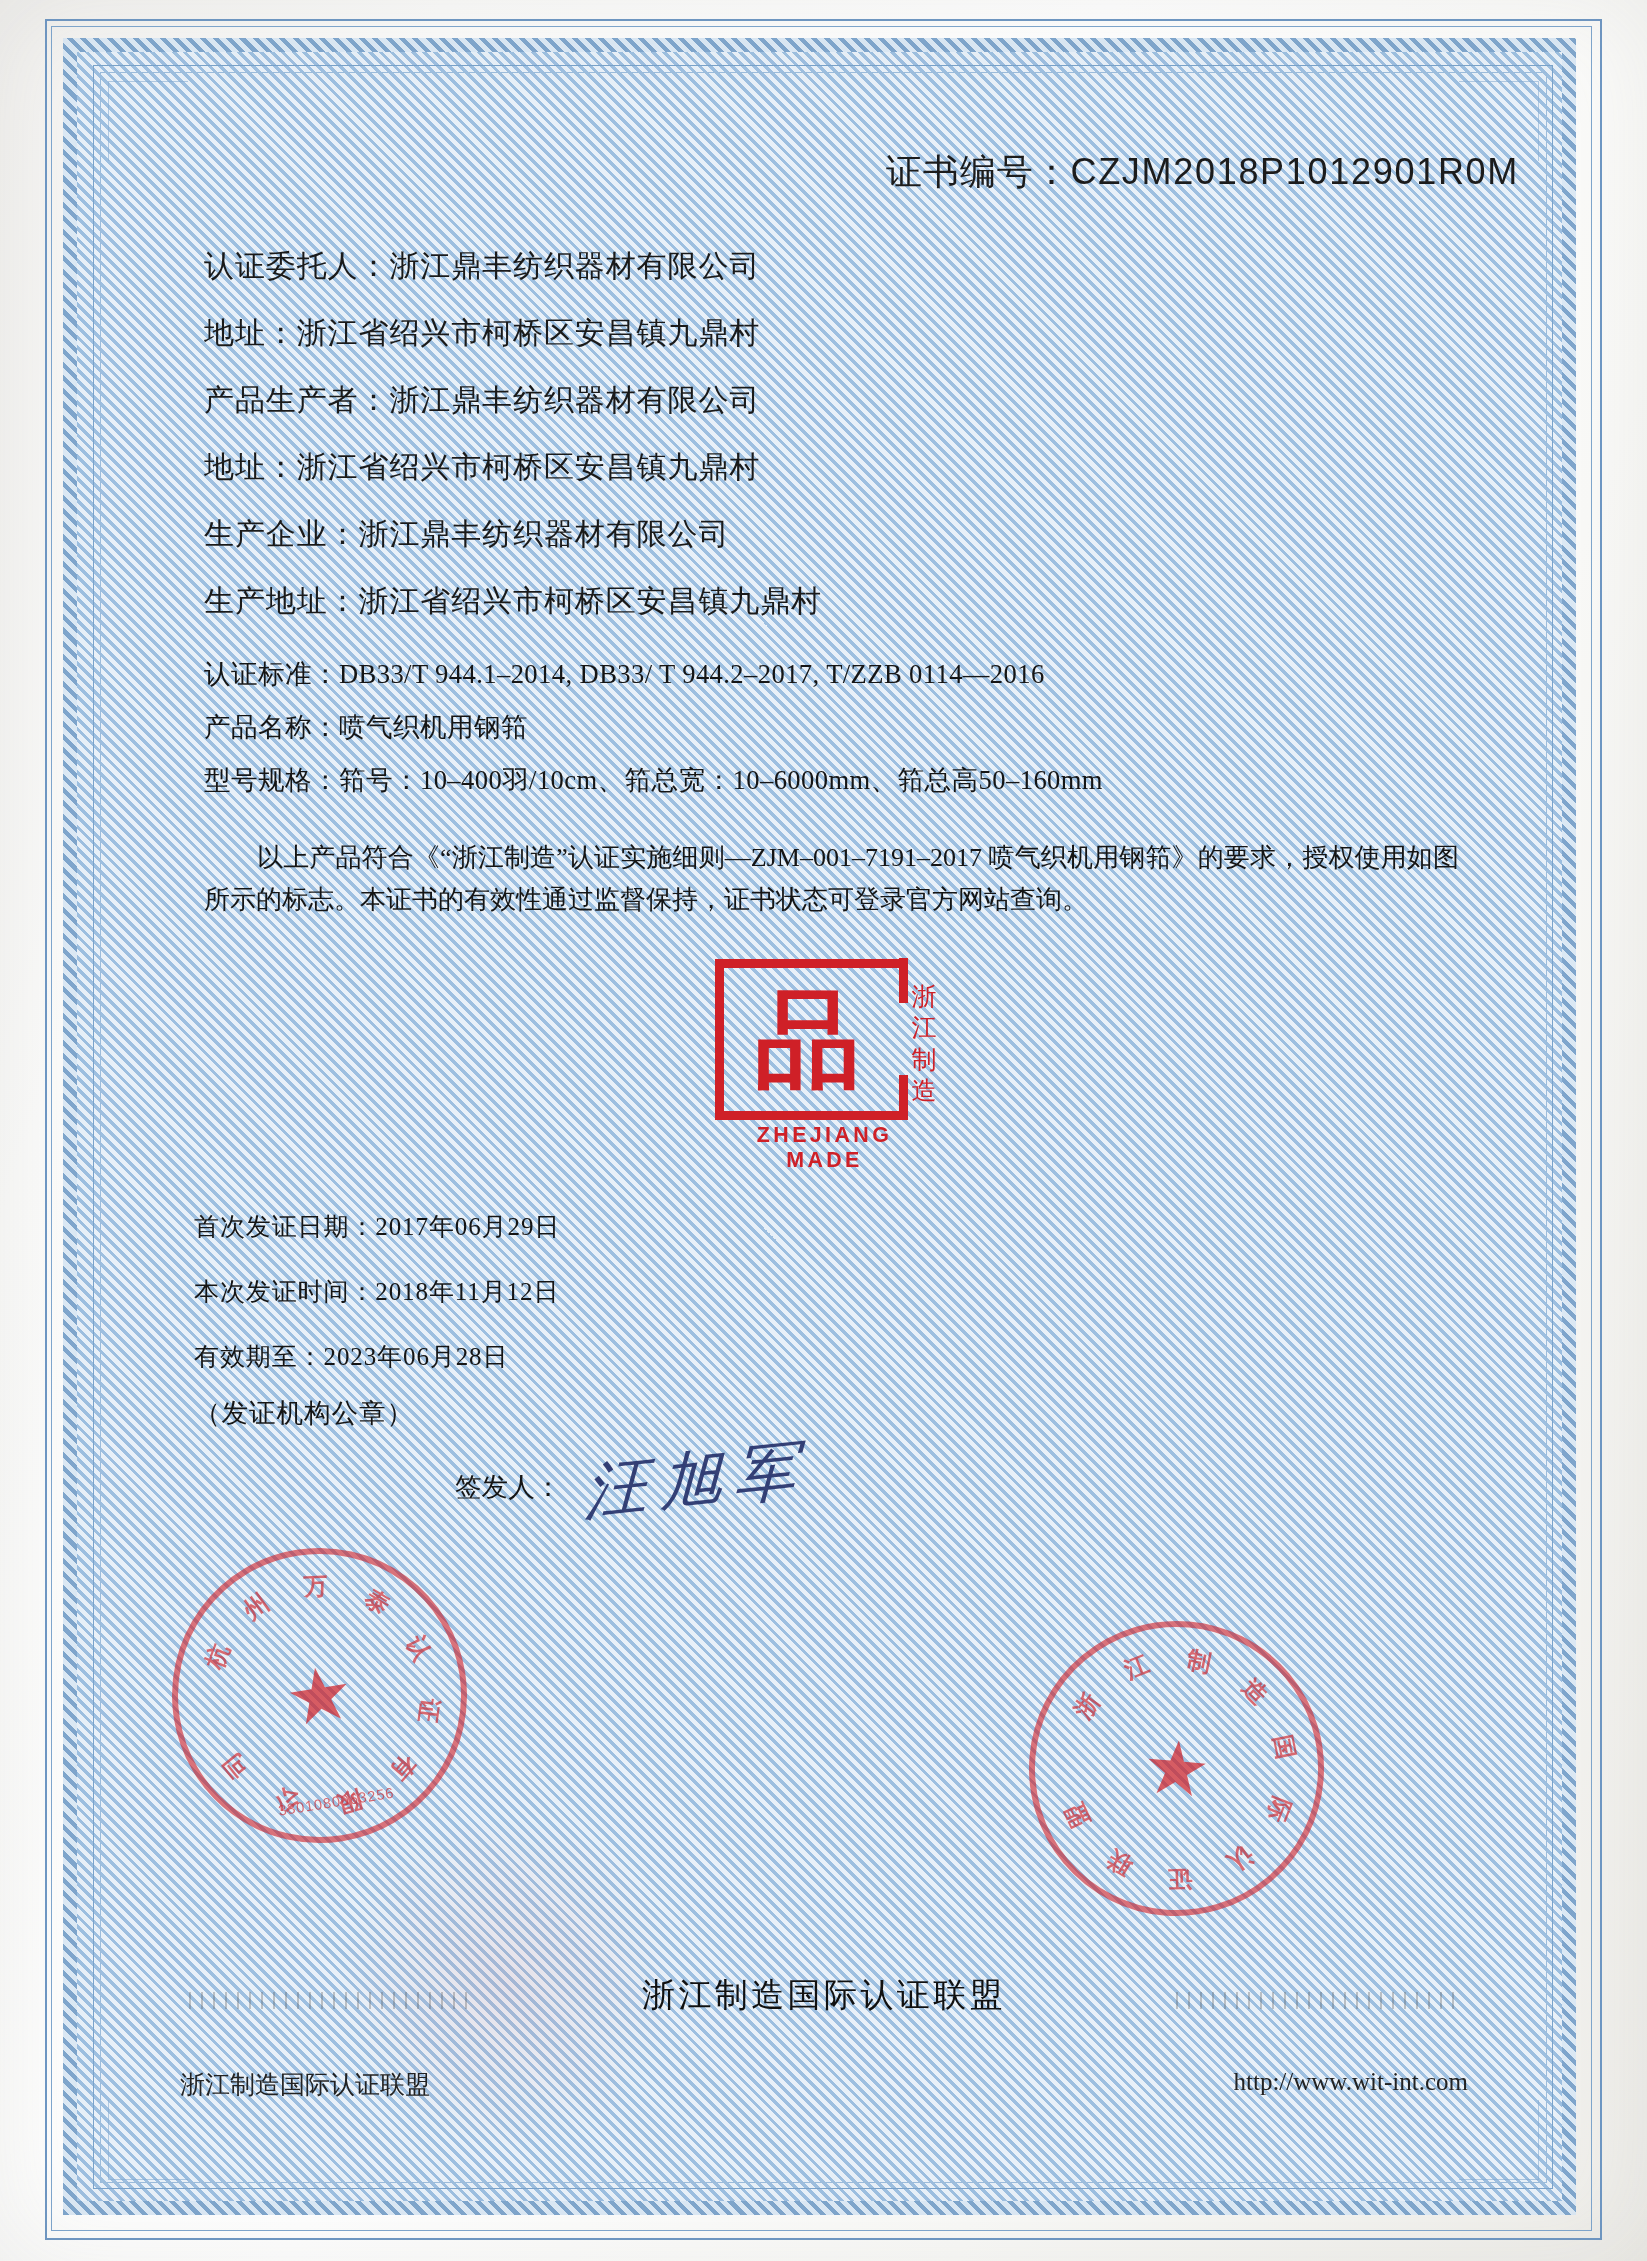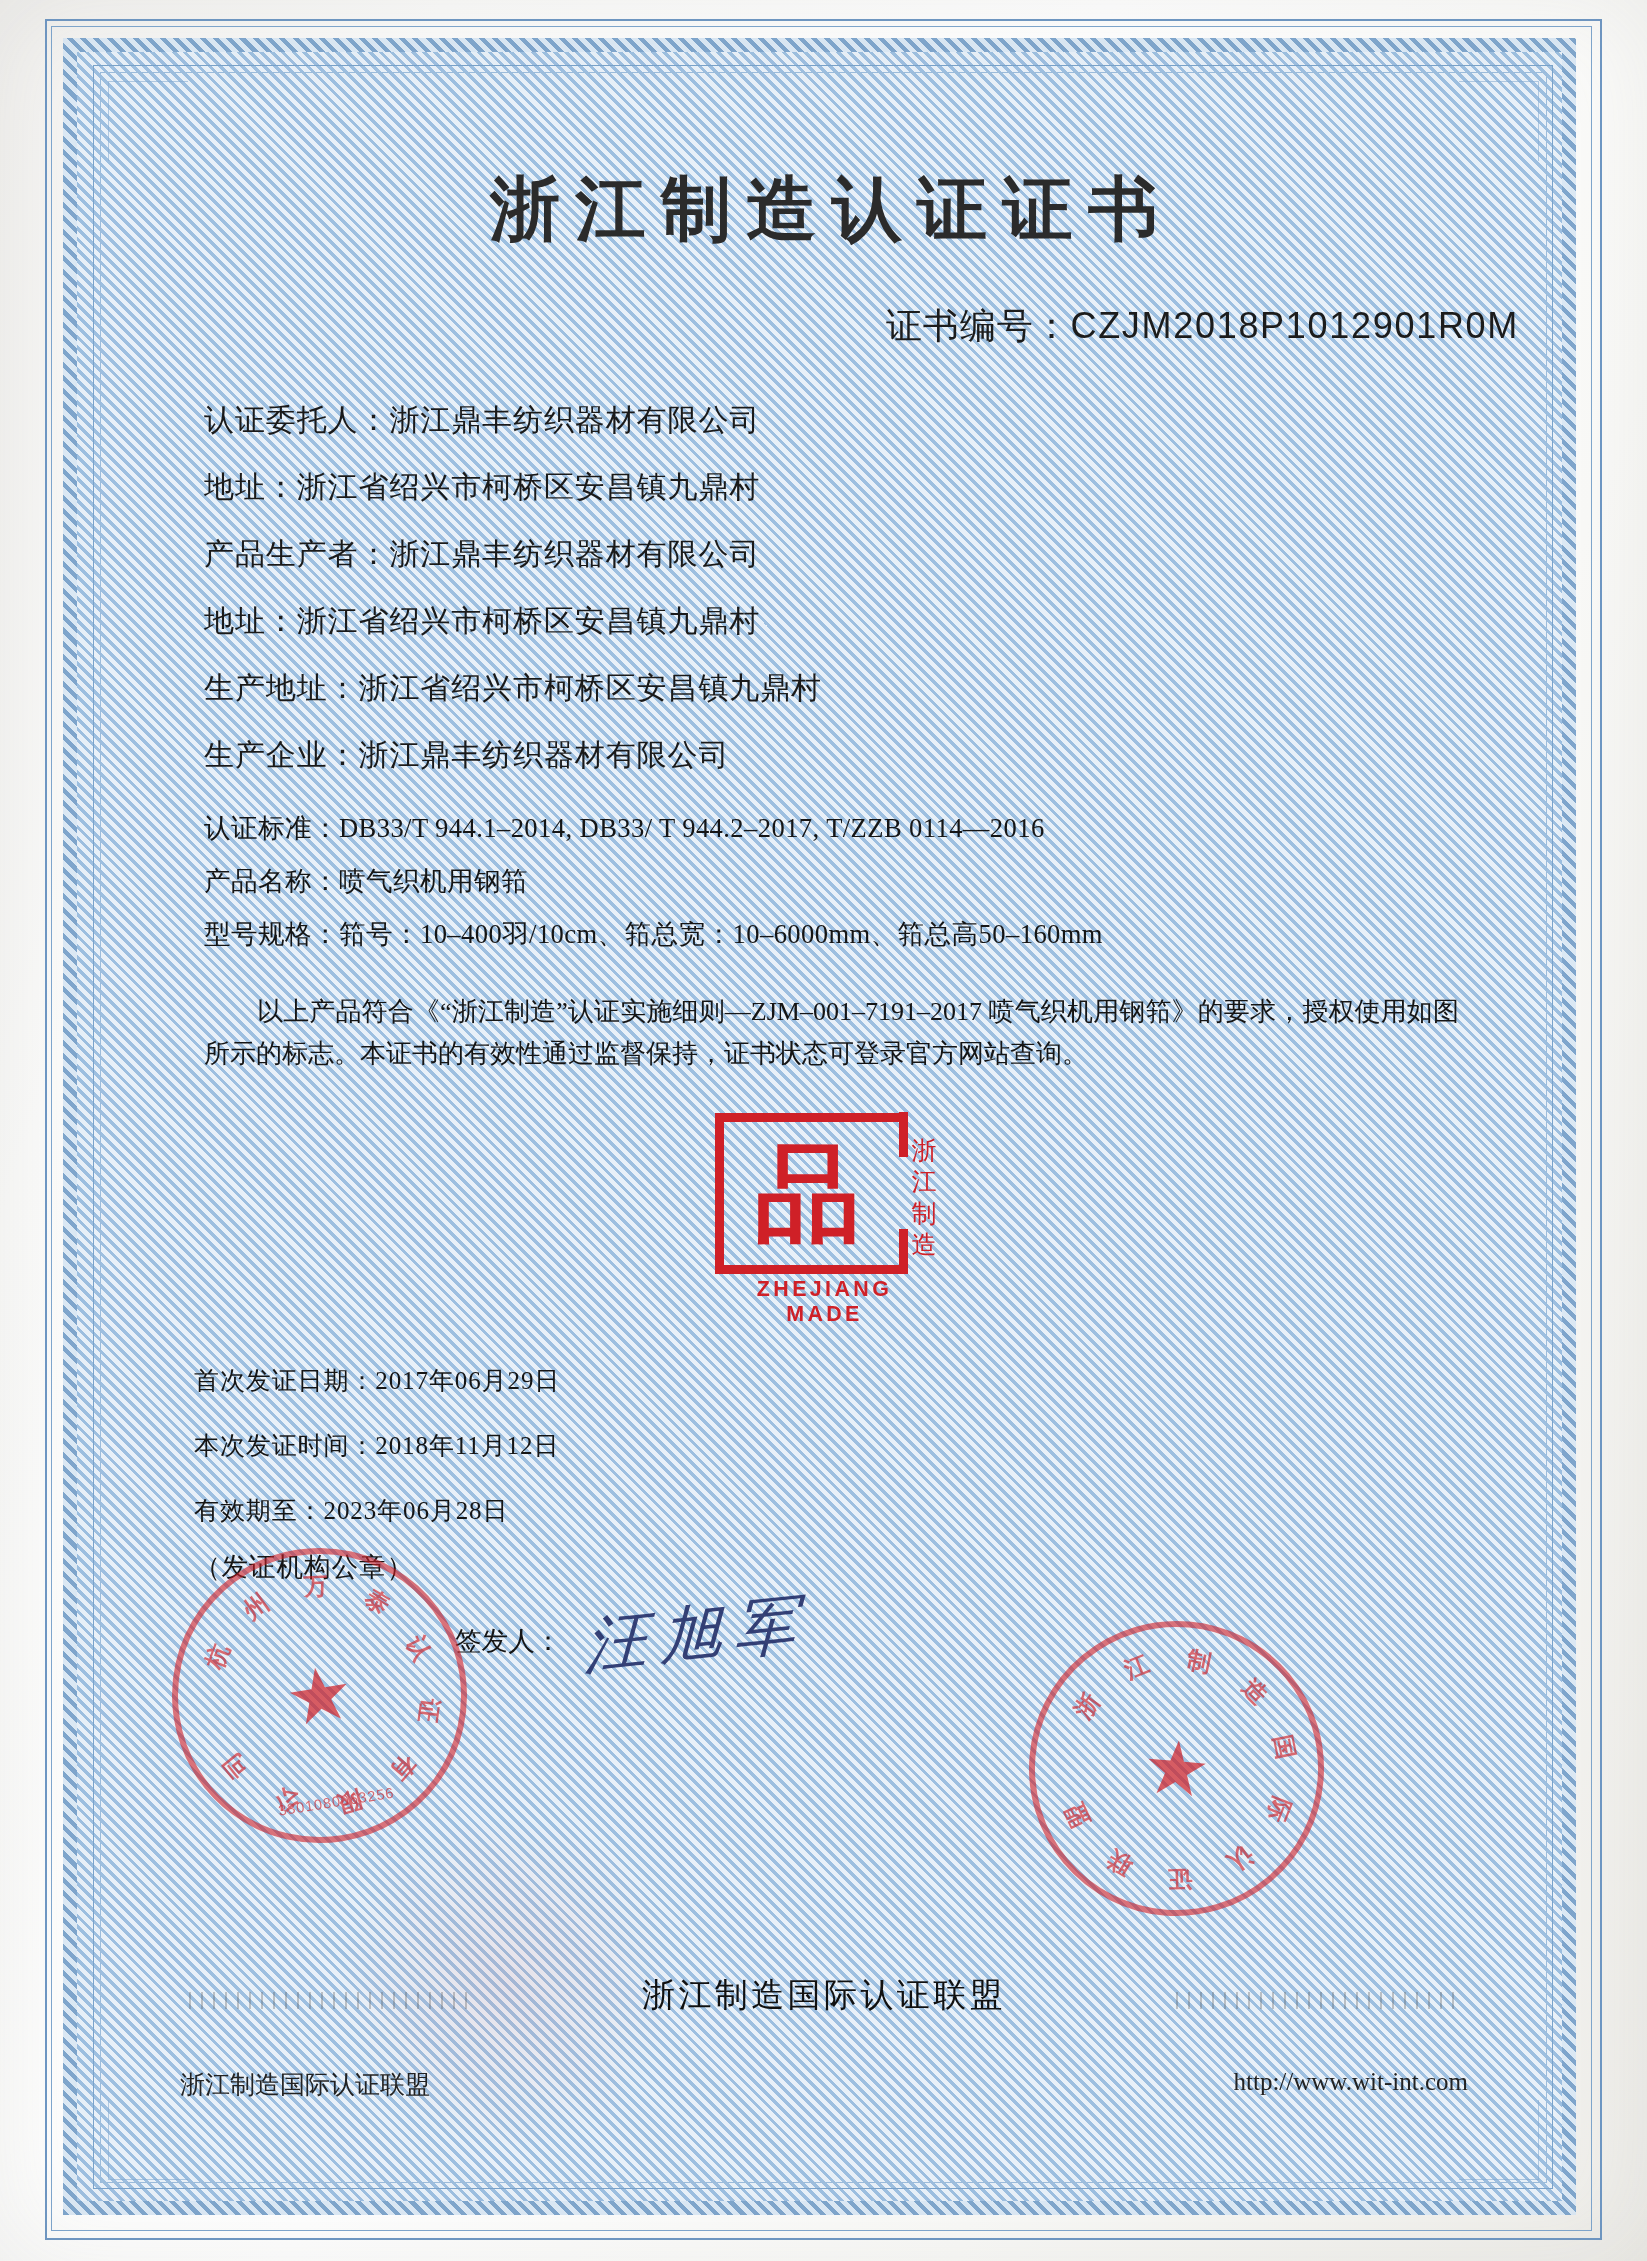--- a/index.html
+++ b/index.html
@@ -370,44 +370,43 @@
 
   <div class="corner-orn" style="left:108px; top:81px; border-right:none; border-bottom:none;"></div>
   <div class="corner-orn" style="right:108px; top:81px; border-left:none; border-bottom:none;"></div>
   <div class="corner-orn" style="left:108px; bottom:81px; border-right:none; border-top:none;"></div>
   <div class="corner-orn" style="right:108px; bottom:81px; border-left:none; border-top:none;"></div>
 
   <div id="watermark"></div>
 
   <div id="content">
 
-    <div id="cert-title">浙江制造认证证书</div>
 
     <div id="cert-number">
       <span>证书编号：</span><span class="num">CZJM2018P1012901R0M</span>
     </div>
 
     <div class="party-block">
       <div class="party-line">
         <span class="label">认证委托人：</span><span class="value">浙江鼎丰纺织器材有限公司</span>
       </div>
       <div class="party-line">
         <span class="label">地址：</span><span class="value">浙江省绍兴市柯桥区安昌镇九鼎村</span>
       </div>
       <div class="party-line">
         <span class="label">产品生产者：</span><span class="value">浙江鼎丰纺织器材有限公司</span>
       </div>
       <div class="party-line">
         <span class="label">地址：</span><span class="value">浙江省绍兴市柯桥区安昌镇九鼎村</span>
       </div>
       <div class="party-line">
+        <span class="label">生产企业：</span><span class="value">浙江鼎丰纺织器材有限公司</span>
+      </div>
+      <div class="party-line">
         <span class="label">生产地址：</span><span class="value">浙江省绍兴市柯桥区安昌镇九鼎村</span>
-      </div>
-      <div class="party-line">
-        <span class="label">生产企业：</span><span class="value">浙江鼎丰纺织器材有限公司</span>
       </div>
     </div>
 
     <div class="spec-block">
       <div class="spec-line">
         <span>认证标准：</span><span>DB33/T 944.1–2014, DB33/ T 944.2–2017, T/ZZB 0114—2016</span>
       </div>
       <div class="spec-line">
         <span>产品名称：</span><span>喷气织机用钢筘</span>
       </div>

